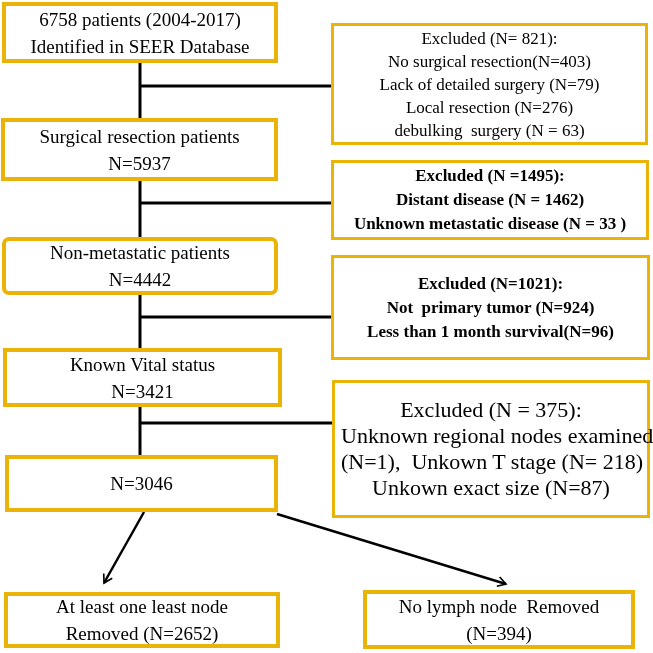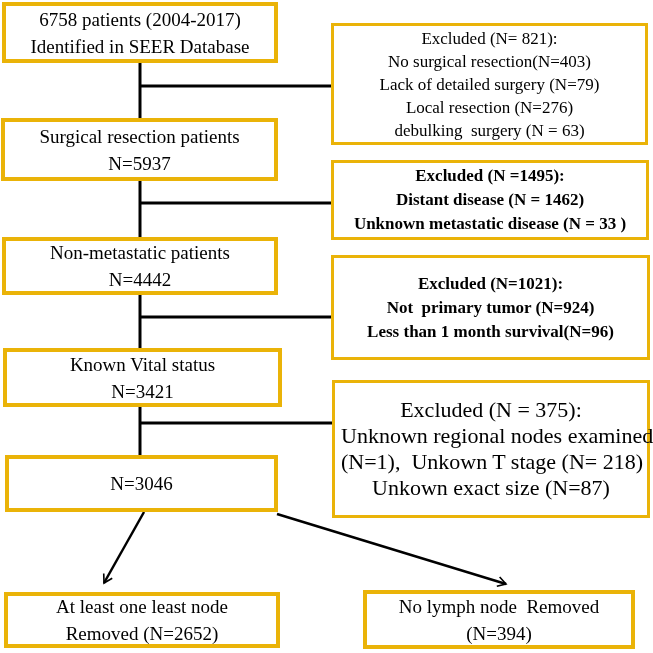--- a/index.html
+++ b/index.html
@@ -35,21 +35,21 @@
   .ex-nodes .l1, .ex-nodes .l2, .ex-nodes .l3 { text-align: left; padding-left: 12px; }
   .overlay {
     position: absolute;
     left: 0; top: 0;
     width: 653px; height: 653px;
     z-index: 1;
   }
   
   .b-seer     { left: 2px;   top: 2px;   width: 276px; height: 61px; }
   .b-surgical { left: 1px;   top: 118px; width: 277px; height: 63px; }
-  .b-nonmet   { left: 2px;   top: 237px; width: 276px; height: 58px; }
+  .b-nonmet   { left: 2px;   top: 237px; width: 276px; height: 58px; border-radius: 7px; }
   .b-vital    { left: 3px;   top: 348px; width: 279px; height: 59px; }
   .b-n3046    { left: 5px;   top: 455px; width: 273px; height: 57px; justify-content: center; }
   .b-lymphyes { left: 4px;   top: 592px; width: 276px; height: 56px; }
   .b-lymphno  { left: 363px; top: 590px; width: 272px; height: 59px; }
   .b-ex1      { left: 331px; top: 23px;  width: 317px; height: 122px; }
   .b-ex2      { left: 331px; top: 160px; width: 318px; height: 80px; }
   .b-ex3      { left: 331px; top: 255px; width: 319px; height: 105px; }
   .b-ex4      { left: 332px; top: 380px; width: 318px; height: 138px; }
 </style>
 </head>

